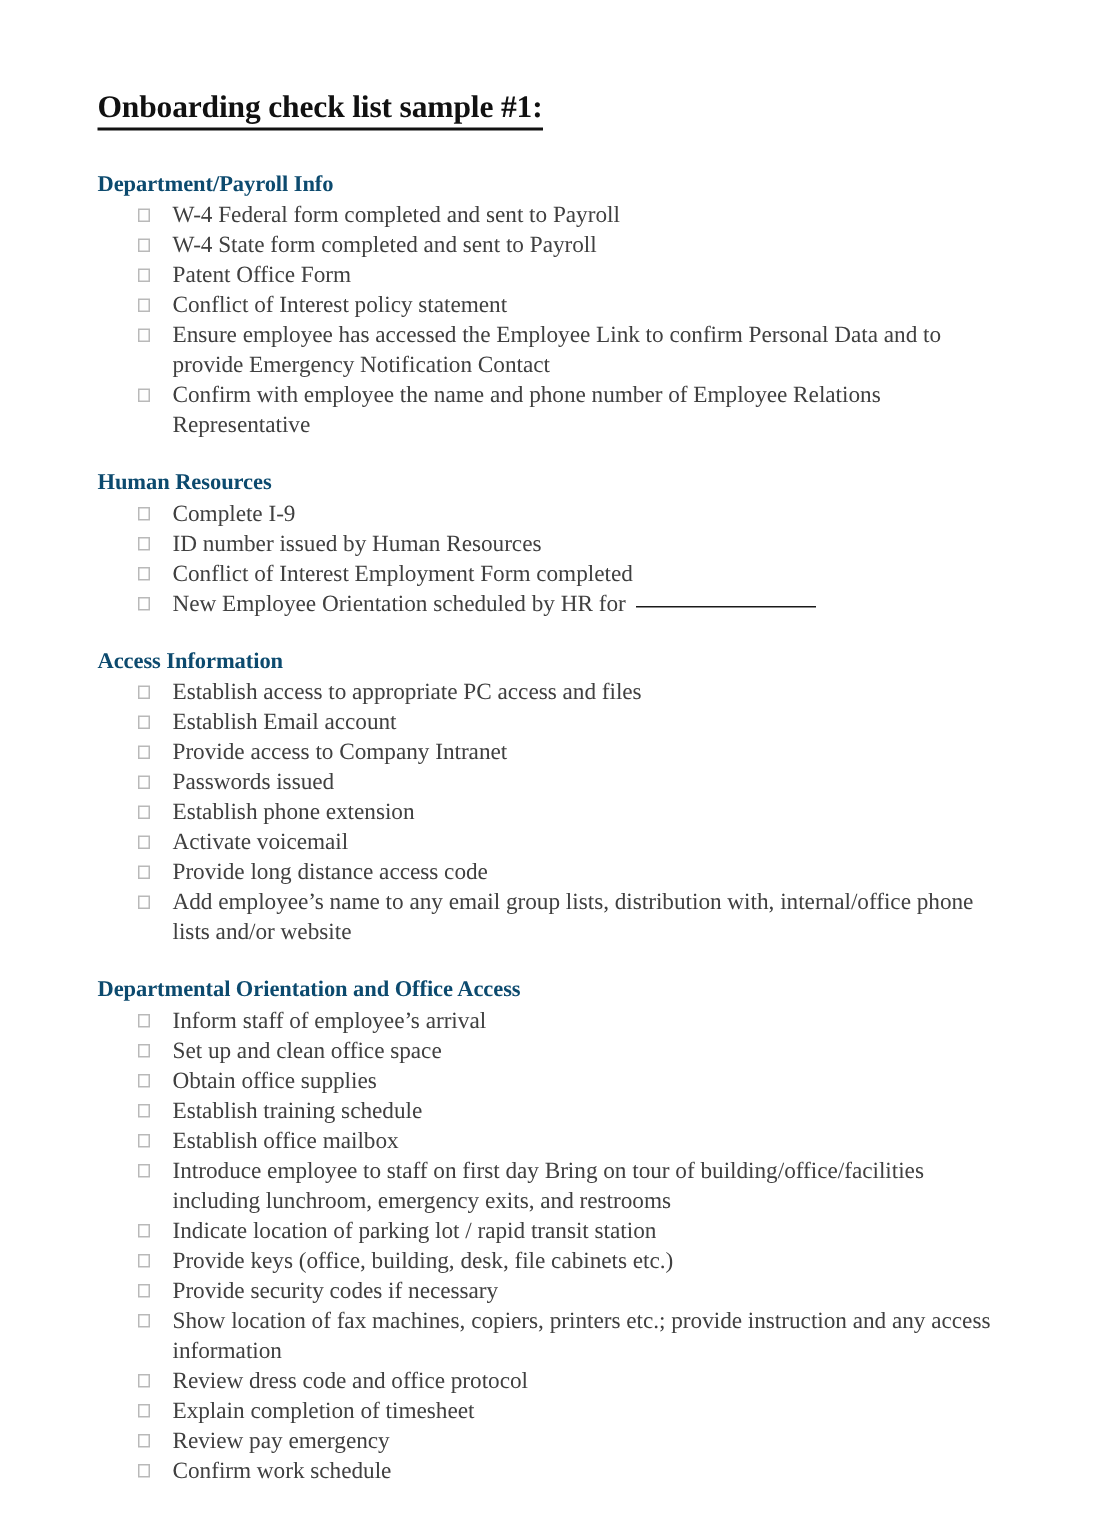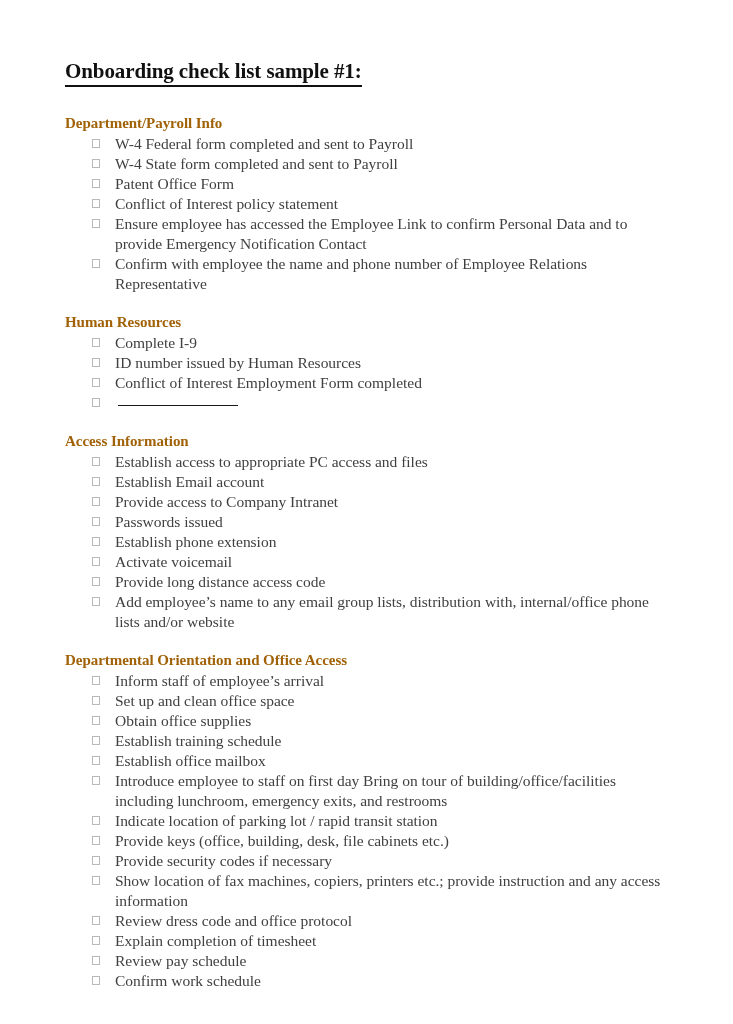--- a/index.html
+++ b/index.html
@@ -43,21 +43,21 @@
     margin-bottom: 18px;
   }
   .section:last-child {
     margin-bottom: 0;
   }
   .section-heading {
     font-size: 15px;
     font-weight: bold;
     line-height: 20px;
     margin: 0 0 1px 0;
-    color: #a16207;
+    color: #0c4a6e;
     letter-spacing: -0.05px;
   }
 
   
   .checklist {
     list-style: none;
     margin: 0;
     padding: 0;
   }
   .check-item {
@@ -137,21 +137,21 @@
             <span class="item-text">Complete I-9</span>
           </li>
           <li class="check-item">
             <span class="checkbox"></span>
             <span class="item-text">ID number issued by Human Resources</span>
           </li>
           <li class="check-item">
             <span class="checkbox"></span>
             <span class="item-text">Conflict of Interest Employment Form completed</span>
           </li>
-          <li class="check-item"><span class="checkbox"></span> <span class="blank-line"></span></li>
+          <li class="check-item"><span class="checkbox"></span><span class="item-text" style="display: inline;">New Employee Orientation scheduled by HR for</span> <span class="blank-line"></span></li>
         </ul>
       </div>
       <div class="section">
         <div class="section-heading">Access Information</div>
         <ul class="checklist">
           <li class="check-item">
             <span class="checkbox"></span>
             <span class="item-text">Establish access to appropriate PC access and files</span>
           </li>
           <li class="check-item">
@@ -230,21 +230,21 @@
           <li class="check-item">
             <span class="checkbox"></span>
             <span class="item-text">Review dress code and office protocol</span>
           </li>
           <li class="check-item">
             <span class="checkbox"></span>
             <span class="item-text">Explain completion of timesheet</span>
           </li>
           <li class="check-item">
             <span class="checkbox"></span>
-            <span class="item-text">Review pay schedule</span>
+            <span class="item-text">Review pay emergency</span>
           </li>
           <li class="check-item">
             <span class="checkbox"></span>
             <span class="item-text">Confirm work schedule</span>
           </li>
         </ul>
       </div>
     </div>
 
 </div>

